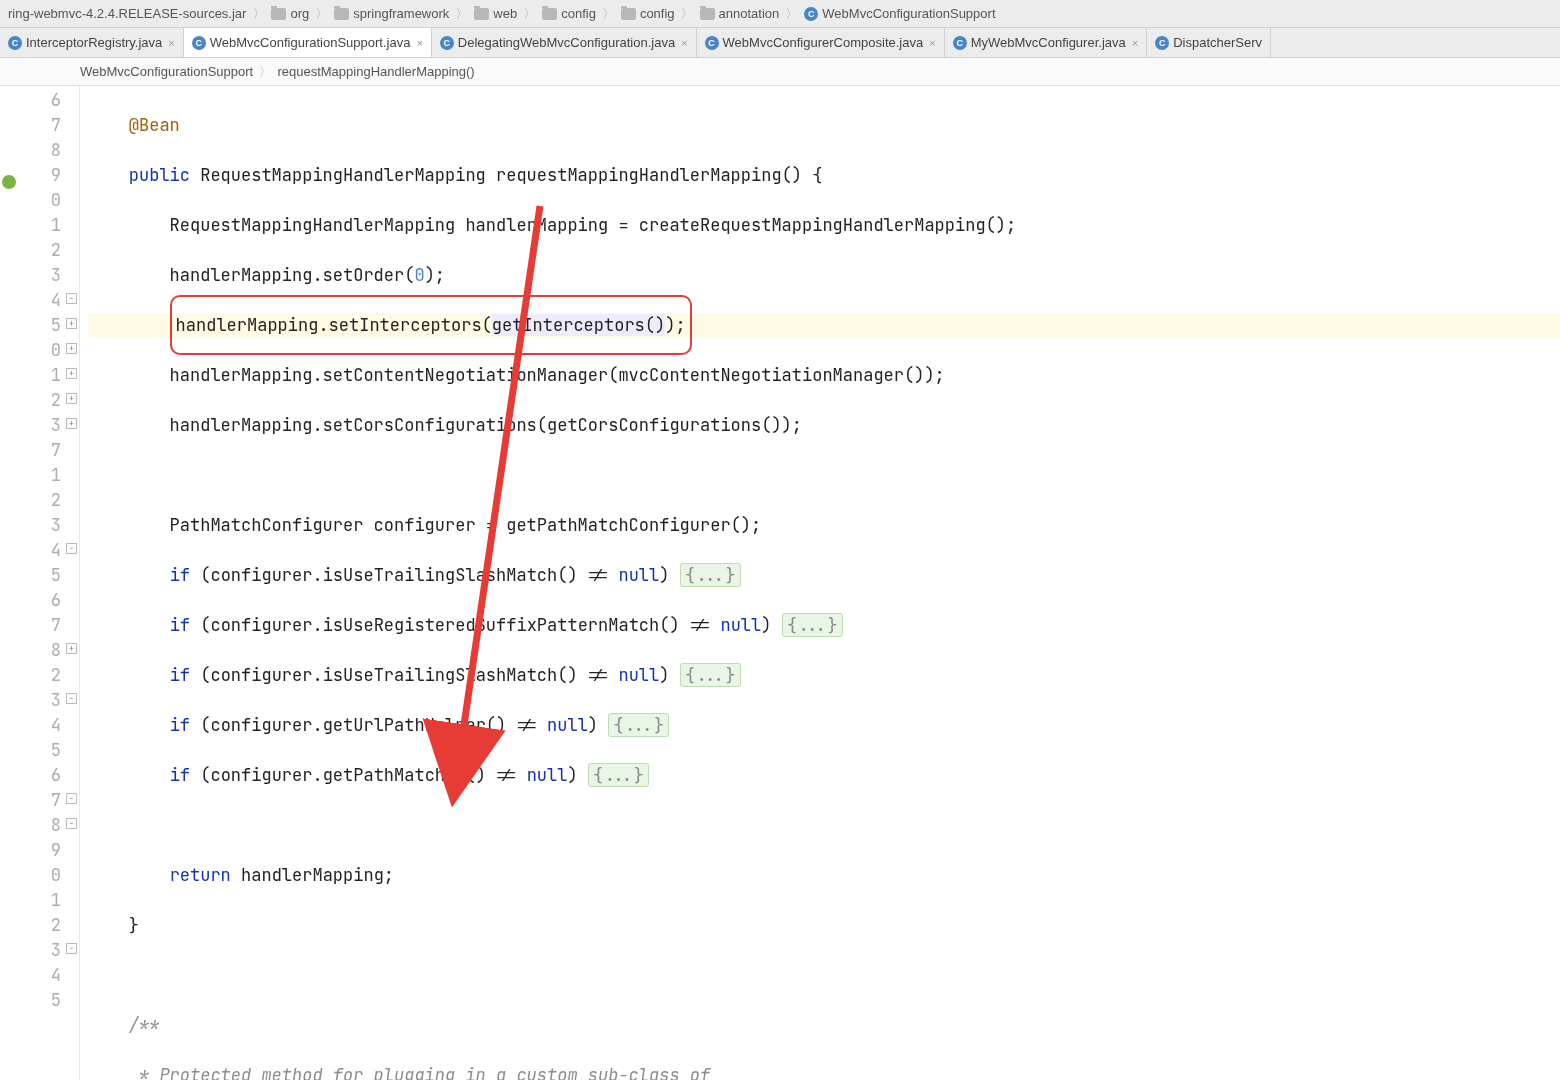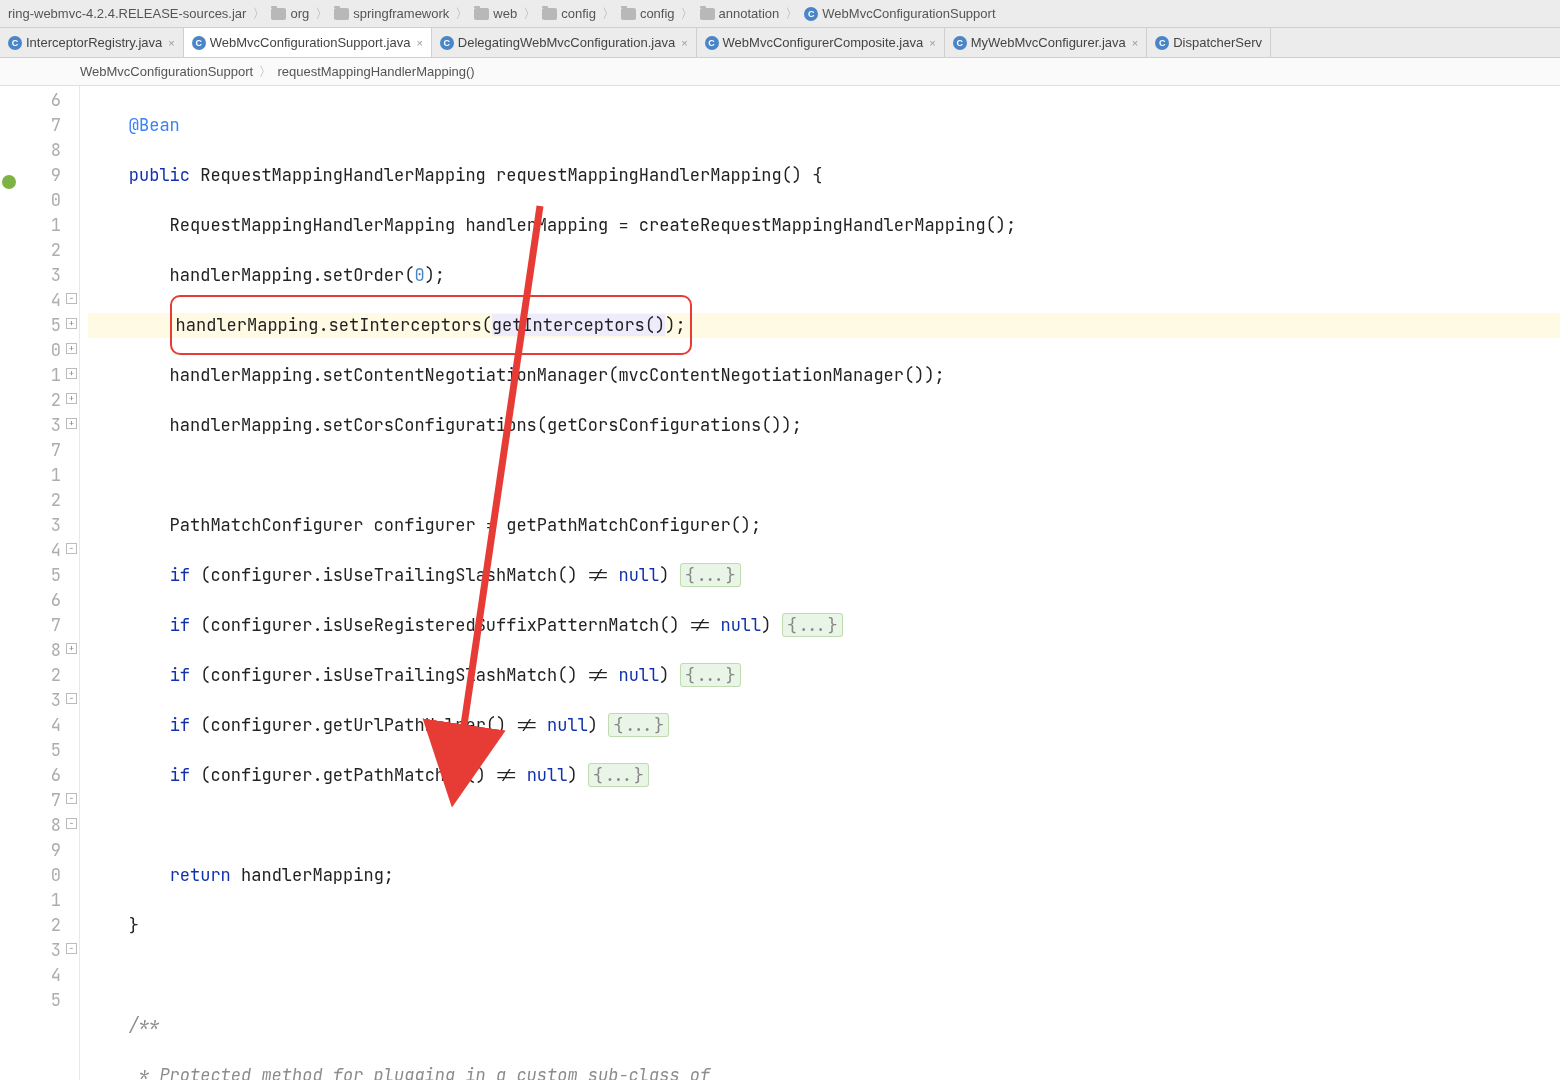--- a/index.html
+++ b/index.html
@@ -17,21 +17,21 @@
 .tab-close { margin-left:6px; color:#999; font-size:11px; }
 .subcrumbs { display:flex; align-items:center; height:28px; background:#fafafa; border-bottom:1px solid #e0e0e0; padding-left:80px; font-size:13px; color:#555; }
 .editor { display:flex; height:calc(100% - 86px); font-family:"JetBrains Mono",Menlo,Consolas,monospace; font-size:17px; line-height:25px; position:relative; }
 .gutter { width:80px; background:#fff; border-right:1px solid #e8e8e8; text-align:right; color:#adadad; padding-top:2px; user-select:none; }
 .gutter .ln { padding:0 18px 0 0; height:25px; position:relative; }
 .gutter .fold { position:absolute; right:2px; top:5px; width:11px; height:11px; border:1px solid #bbb; background:#fff; font-size:9px; line-height:9px; text-align:center; color:#888; cursor:pointer; }
 .code { flex:1; padding-left:8px; padding-top:2px; white-space:pre; position:relative; overflow:hidden; }
 .code .l { height:25px; }
 .code .l.hl { background:#fffae3; }
 .kw { color:#1232ac; font-weight:normal; }
-.ann { color:#3b82f6;margin-top:39px; }
+.ann { color:#a16207;margin-top:39px; }
 .str,.num { color:#4a86c7; }
 .com { color:#8c8c8c; font-style:italic; }
 .fold-txt { background:#e9f5e6; border:1px solid #bedcb0; border-radius:3px; padding:0 4px; color:#888; }
 .callref { background:#edebfc; }
 .redbox { border:2.5px solid #e73c36; border-radius:10px; padding:17px 4px; }
 .arrow { position:absolute; pointer-events:none; z-index:10; }
 .gutter-icons { position:absolute; left:0; top:61px; width:20px; }
 .gi { width:14px; height:14px; border-radius:50%; background:#7cb342; margin-bottom:11px; }
 </style>
 </head>

